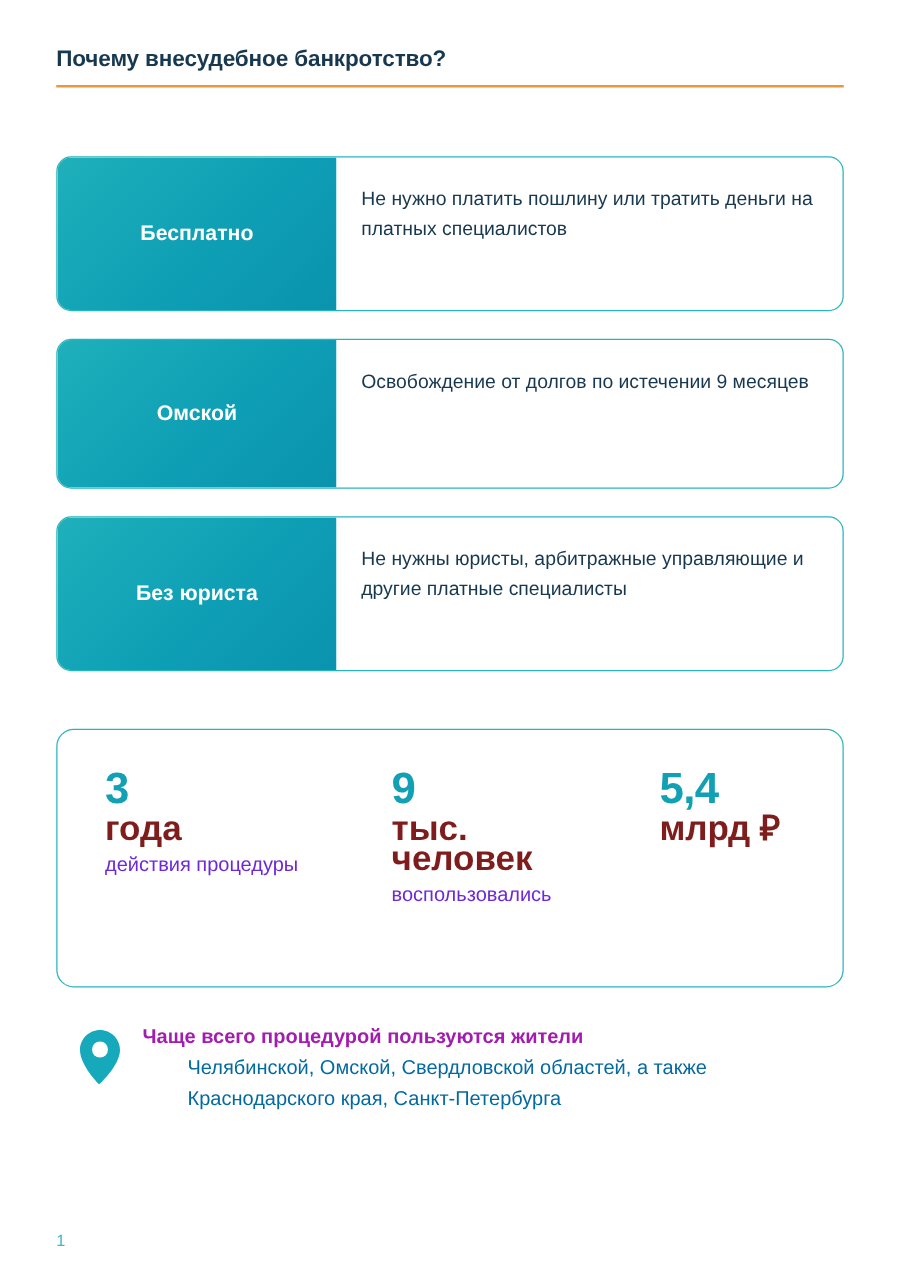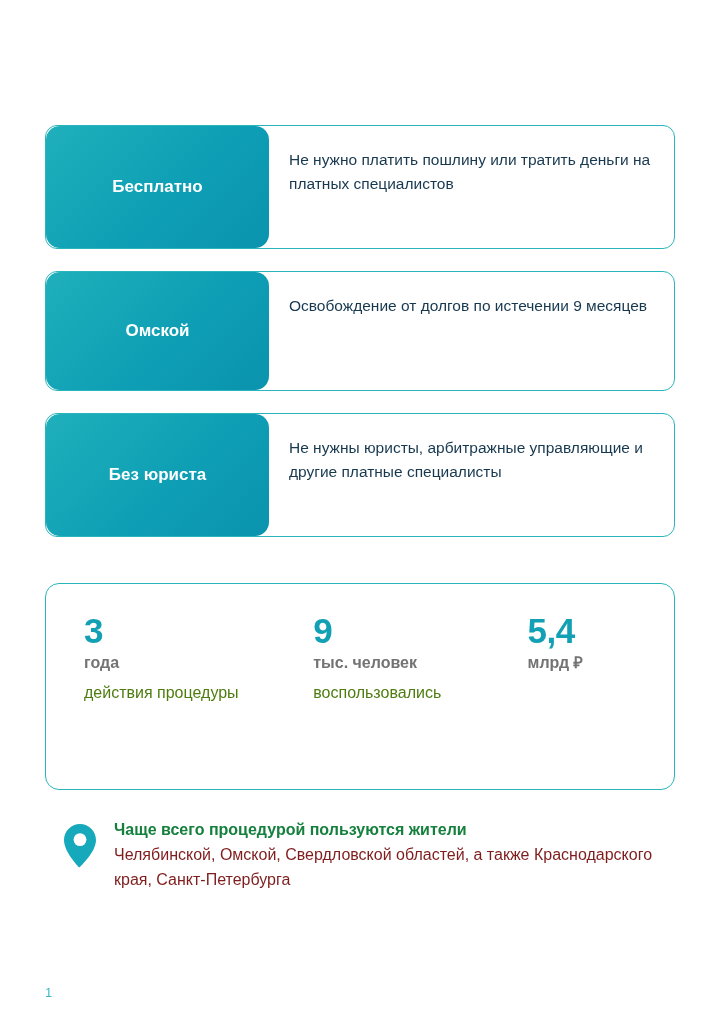--- a/index.html
+++ b/index.html
@@ -61,21 +61,20 @@
     flex: 0 0 223px;
     background: linear-gradient(135deg, #1fb0bb 0%, #0e9fb5 55%, #0a93ae 100%);
     color: #ffffff;
     font-size: 17px;
     font-weight: bold;
     display: flex;
     align-items: center;
     justify-content: center;
     text-align: center;
     padding: 10px;
-    border-radius: 14px;
   }
   .card-text {
     flex: 1 1 auto;
     padding: 22px 20px 22px 20px;
     color: #17384f;
     font-size: 15.5px;
     line-height: 24px;
   }
   .card-1 { height: 124px; }
   .card-2 { height: 120px; }
@@ -104,28 +103,28 @@
   .stat-2 { width: 215px; }
   .stat-3 { width: 185px; }
   .stat-number {
     color: #12a0b4;
     font-size: 35px;
     font-weight: bold;
     line-height: 37px;
     letter-spacing: -0.5px;
   }
   .stat-unit {
-    color: #737373;
-    font-size: 16px;
+    color: #7f1d1d;
+    font-size: 28px;
     font-weight: bold;
     line-height: 24px;
     margin-top: 2px;
   }
   .stat-desc {
-    color: #4d7c0f;
+    color: #6d28d9;
     font-size: 16px;
     line-height: 22px;
     margin-top: 7px;
   }
 
   
   .footnote {
     position: absolute;
     left: 60px;
     top: 818px;
@@ -134,45 +133,50 @@
     align-items: flex-start;
   }
   .pin-icon {
     flex: 0 0 44px;
     padding-top: 4px;
   }
   .footnote-text {
     padding-left: 10px;
   }
   .footnote-title {
-    color: #15803d;
+    color: #a21caf;
     font-size: 16px;
     font-weight: bold;
     line-height: 24px;
   }
   .footnote-body {
-    color: #7f1d1d;
+    color: #0369a1;
     font-size: 16px;
     line-height: 25px;
+    margin-left: 36px;
   }
 
   
   .page-number {
     position: absolute;
     left: 45px;
     top: 985px;
     color: #3fb9c6;
     font-size: 13px;
   }
 </style>
 </head>
 <body>
 
 <div class="page">
 
+  <div class="header">
+    <div class="header-title">Почему внесудебное банкротство?</div>
+    <div class="header-rule"></div>
+  </div>
 
   <div class="cards">
 
     <div class="card card-1">
       <div class="card-label">Бесплатно</div>
       <div class="card-text">Не нужно платить пошлину или тратить деньги на платных специалистов</div>
     </div>
 
     <div class="card card-2">
       <div class="card-label">Омской</div>

